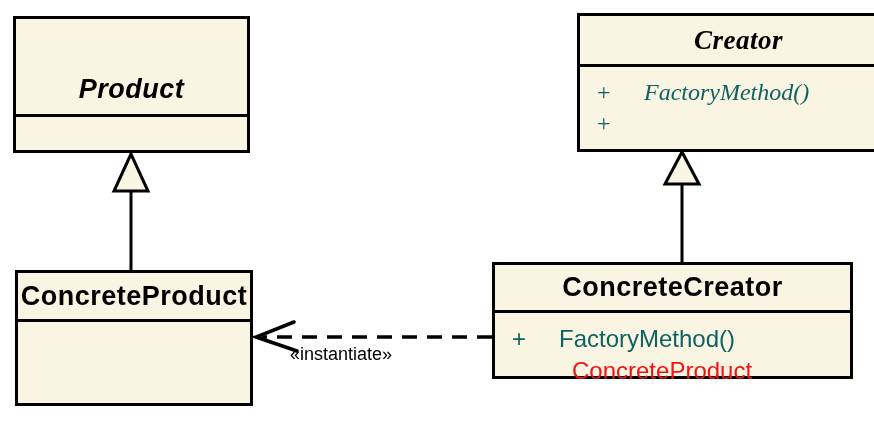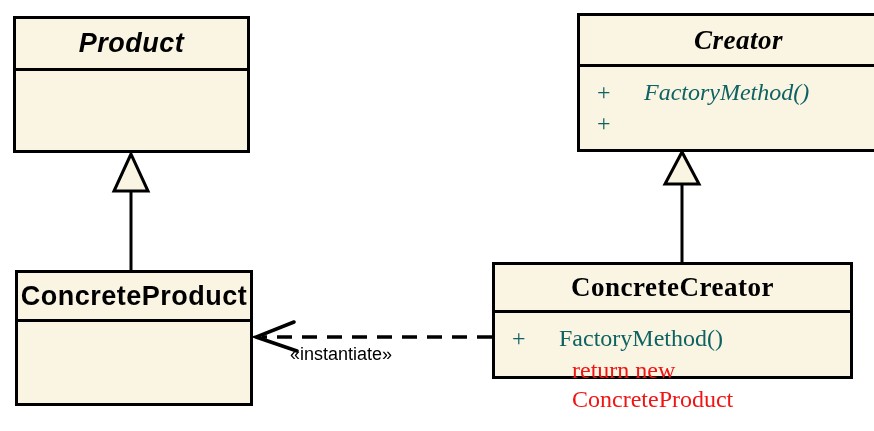--- a/index.html
+++ b/index.html
@@ -94,21 +94,21 @@
       <polygon points="682,152 665,184 699,184" fill="#FAF4E3" stroke="#000000" stroke-width="3" stroke-linejoin="miter"></polygon>
     </g>
 
     <g>
       <line x1="492" y1="337" x2="262" y2="337" stroke="#000000" stroke-width="3.5" stroke-dasharray="15 10"></line>
       <polyline points="294,322 256,337 297,351" fill="none" stroke="#000000" stroke-width="3.5" stroke-linecap="round"></polyline>
     </g>
   </svg>
 
   <div class="uml-class" style="left:13px; top:16px; width:237px; height:137px;">
-    <div class="uml-title abstract" style="height:52px;">Product</div>
+    <div class="uml-title abstract" style="height:52px;margin-top:46px;">Product</div>
     <div class="uml-body"></div>
   </div>
 
   <div class="uml-class" style="left:577px; top:13px; width:323px; height:139px;font-family:Liberation Serif, serif;">
     <div class="uml-title abstract" style="height:51px;">Creator</div>
     <div class="uml-body">
       <div class="method-row">
         <span class="vis teal">+</span>
         <span class="teal italic">FactoryMethod()</span>
       </div>
@@ -116,27 +116,26 @@
         <span class="vis teal">+</span>
       </div>
     </div>
   </div>
 
   <div class="uml-class" style="left:15px; top:270px; width:238px; height:136px;">
     <div class="uml-title" style="height:49px;">ConcreteProduct</div>
     <div class="uml-body"></div>
   </div>
 
-  <div class="uml-class" style="left:492px; top:262px; width:361px; height:117px;font-family:Liberation Serif, serif;">
+  <div class="uml-class" style="left:492px; top:262px; width:361px; height:117px;">
     <div class="uml-title" style="height:48px;">ConcreteCreator</div>
     <div class="uml-body">
       <div class="method-row">
         <span class="vis teal">+</span>
         <span class="teal">FactoryMethod()</span>
       </div>
-      <div class="note-line">return new</div>
       <div class="note-line">ConcreteProduct</div>
     </div>
   </div>
 
   <div class="edge-label">«instantiate»</div>
 
 </div>
 
 </body></html>

